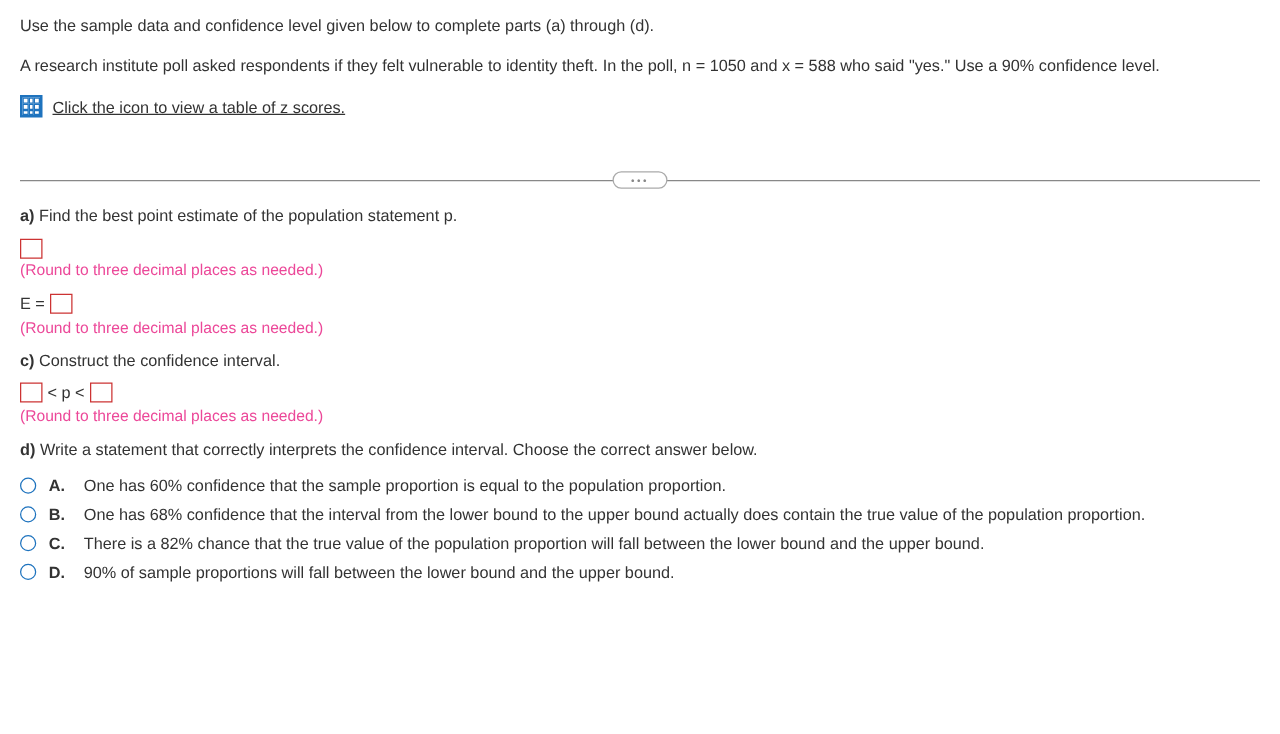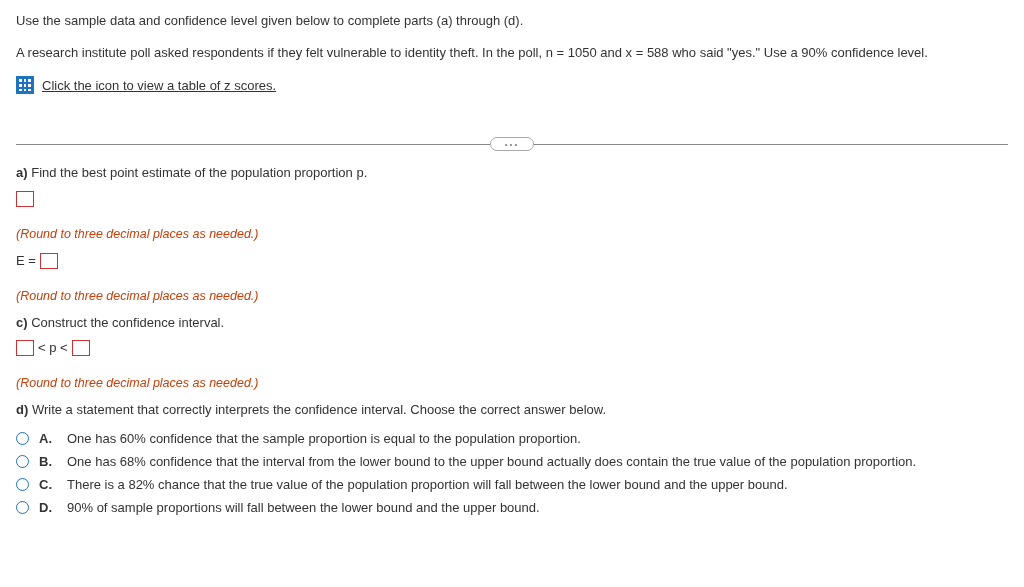--- a/index.html
+++ b/index.html
@@ -72,25 +72,24 @@
     }
     .input-box {
       width: 18px;
       height: 16px;
       border: 1px solid #c33;
       display: inline-block;
       vertical-align: middle;
       background: #fff;
     }
     .hint {
-      color: #c2410c;
-      margin-top: 20px;
+      color: #ec4899;
+      margin-top: 2px;
       margin-bottom: 10px;
       font-size: 12.5px;
-      font-style: italic;
     }
     .interval-row {
       display: flex;
       align-items: center;
       gap: 4px;
       margin-bottom: 4px;
     }
     .choices {
       margin-top: 14px;
     }
@@ -142,21 +141,21 @@
   <span>Click the icon to view a table of z scores.</span>
 </div>
 
 <div class="separator-container">
   <div class="expand-pill">•••</div>
 </div>
 
 <div class="part">
   <div class="part-text">
     <span class="bold">a)</span>
-    <span>Find the best point estimate of the population proportion p.</span>
+    <span>Find the best point estimate of the population statement p.</span>
   </div>
   <span class="input-box"></span>
   <div class="hint">(Round to three decimal places as needed.)</div>
 </div>
 
 <div class="part">
   <div class="inline-eq">
     <span>E =</span>
     <span class="input-box"></span>
   </div>

